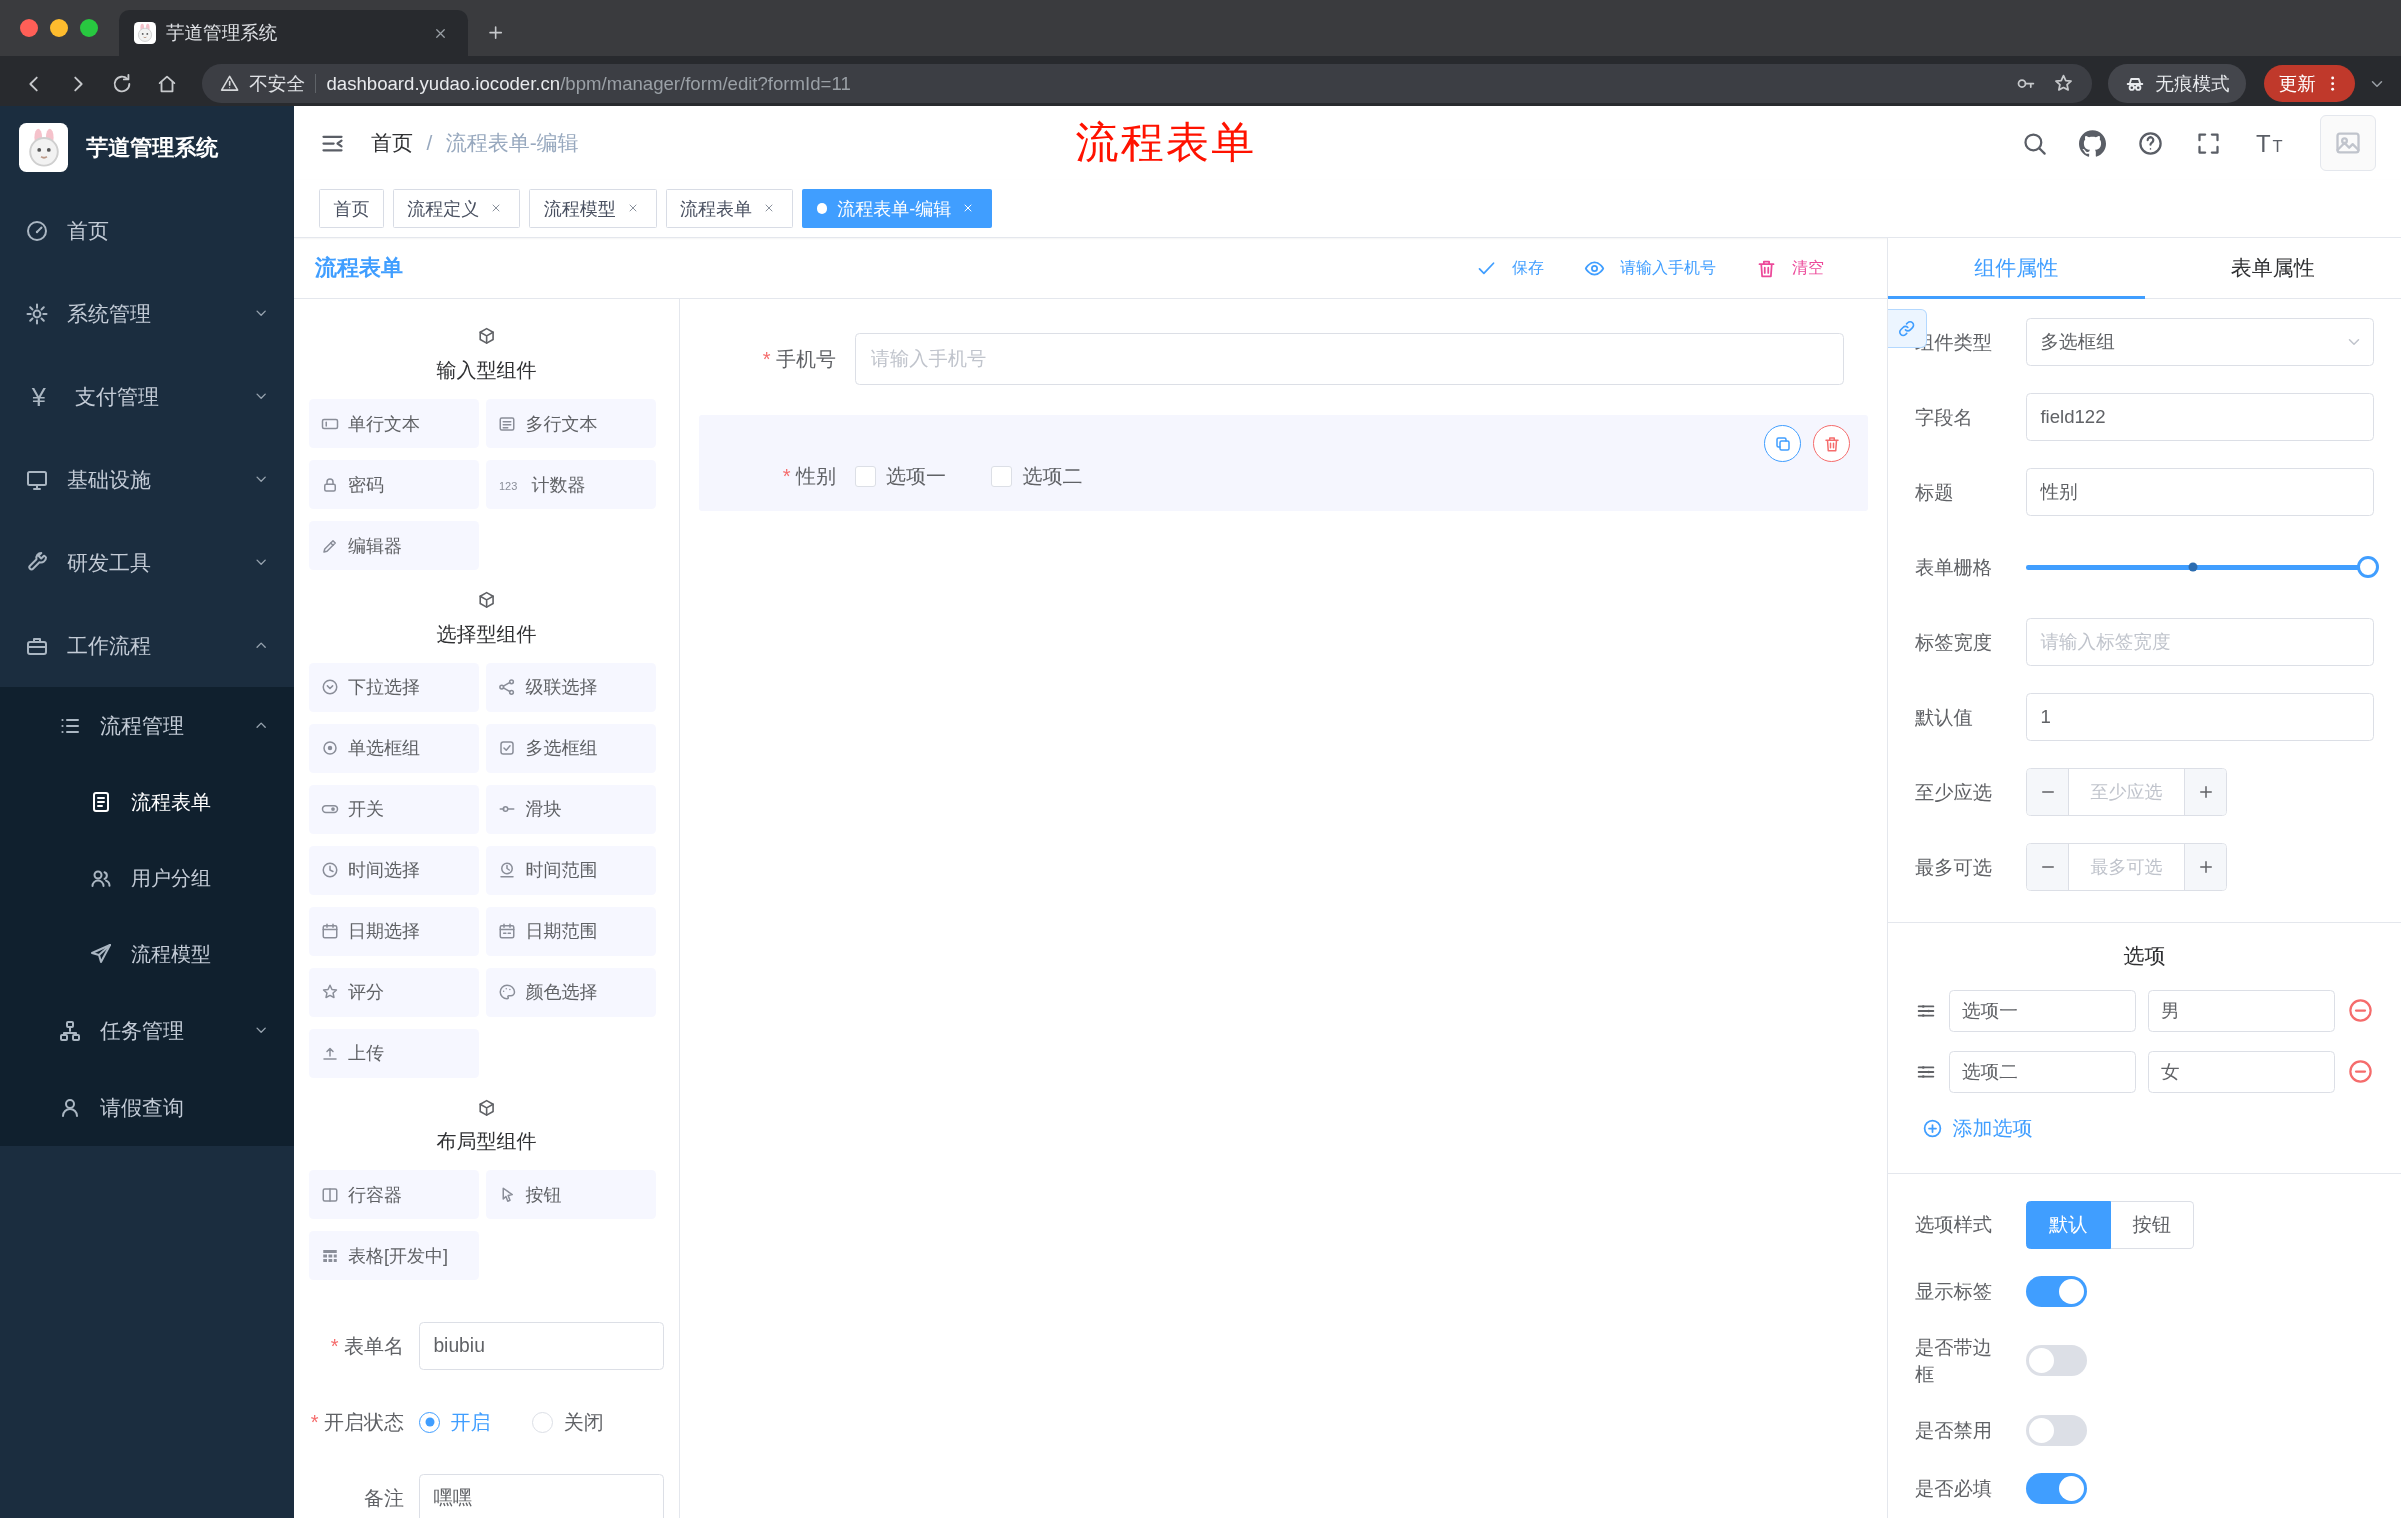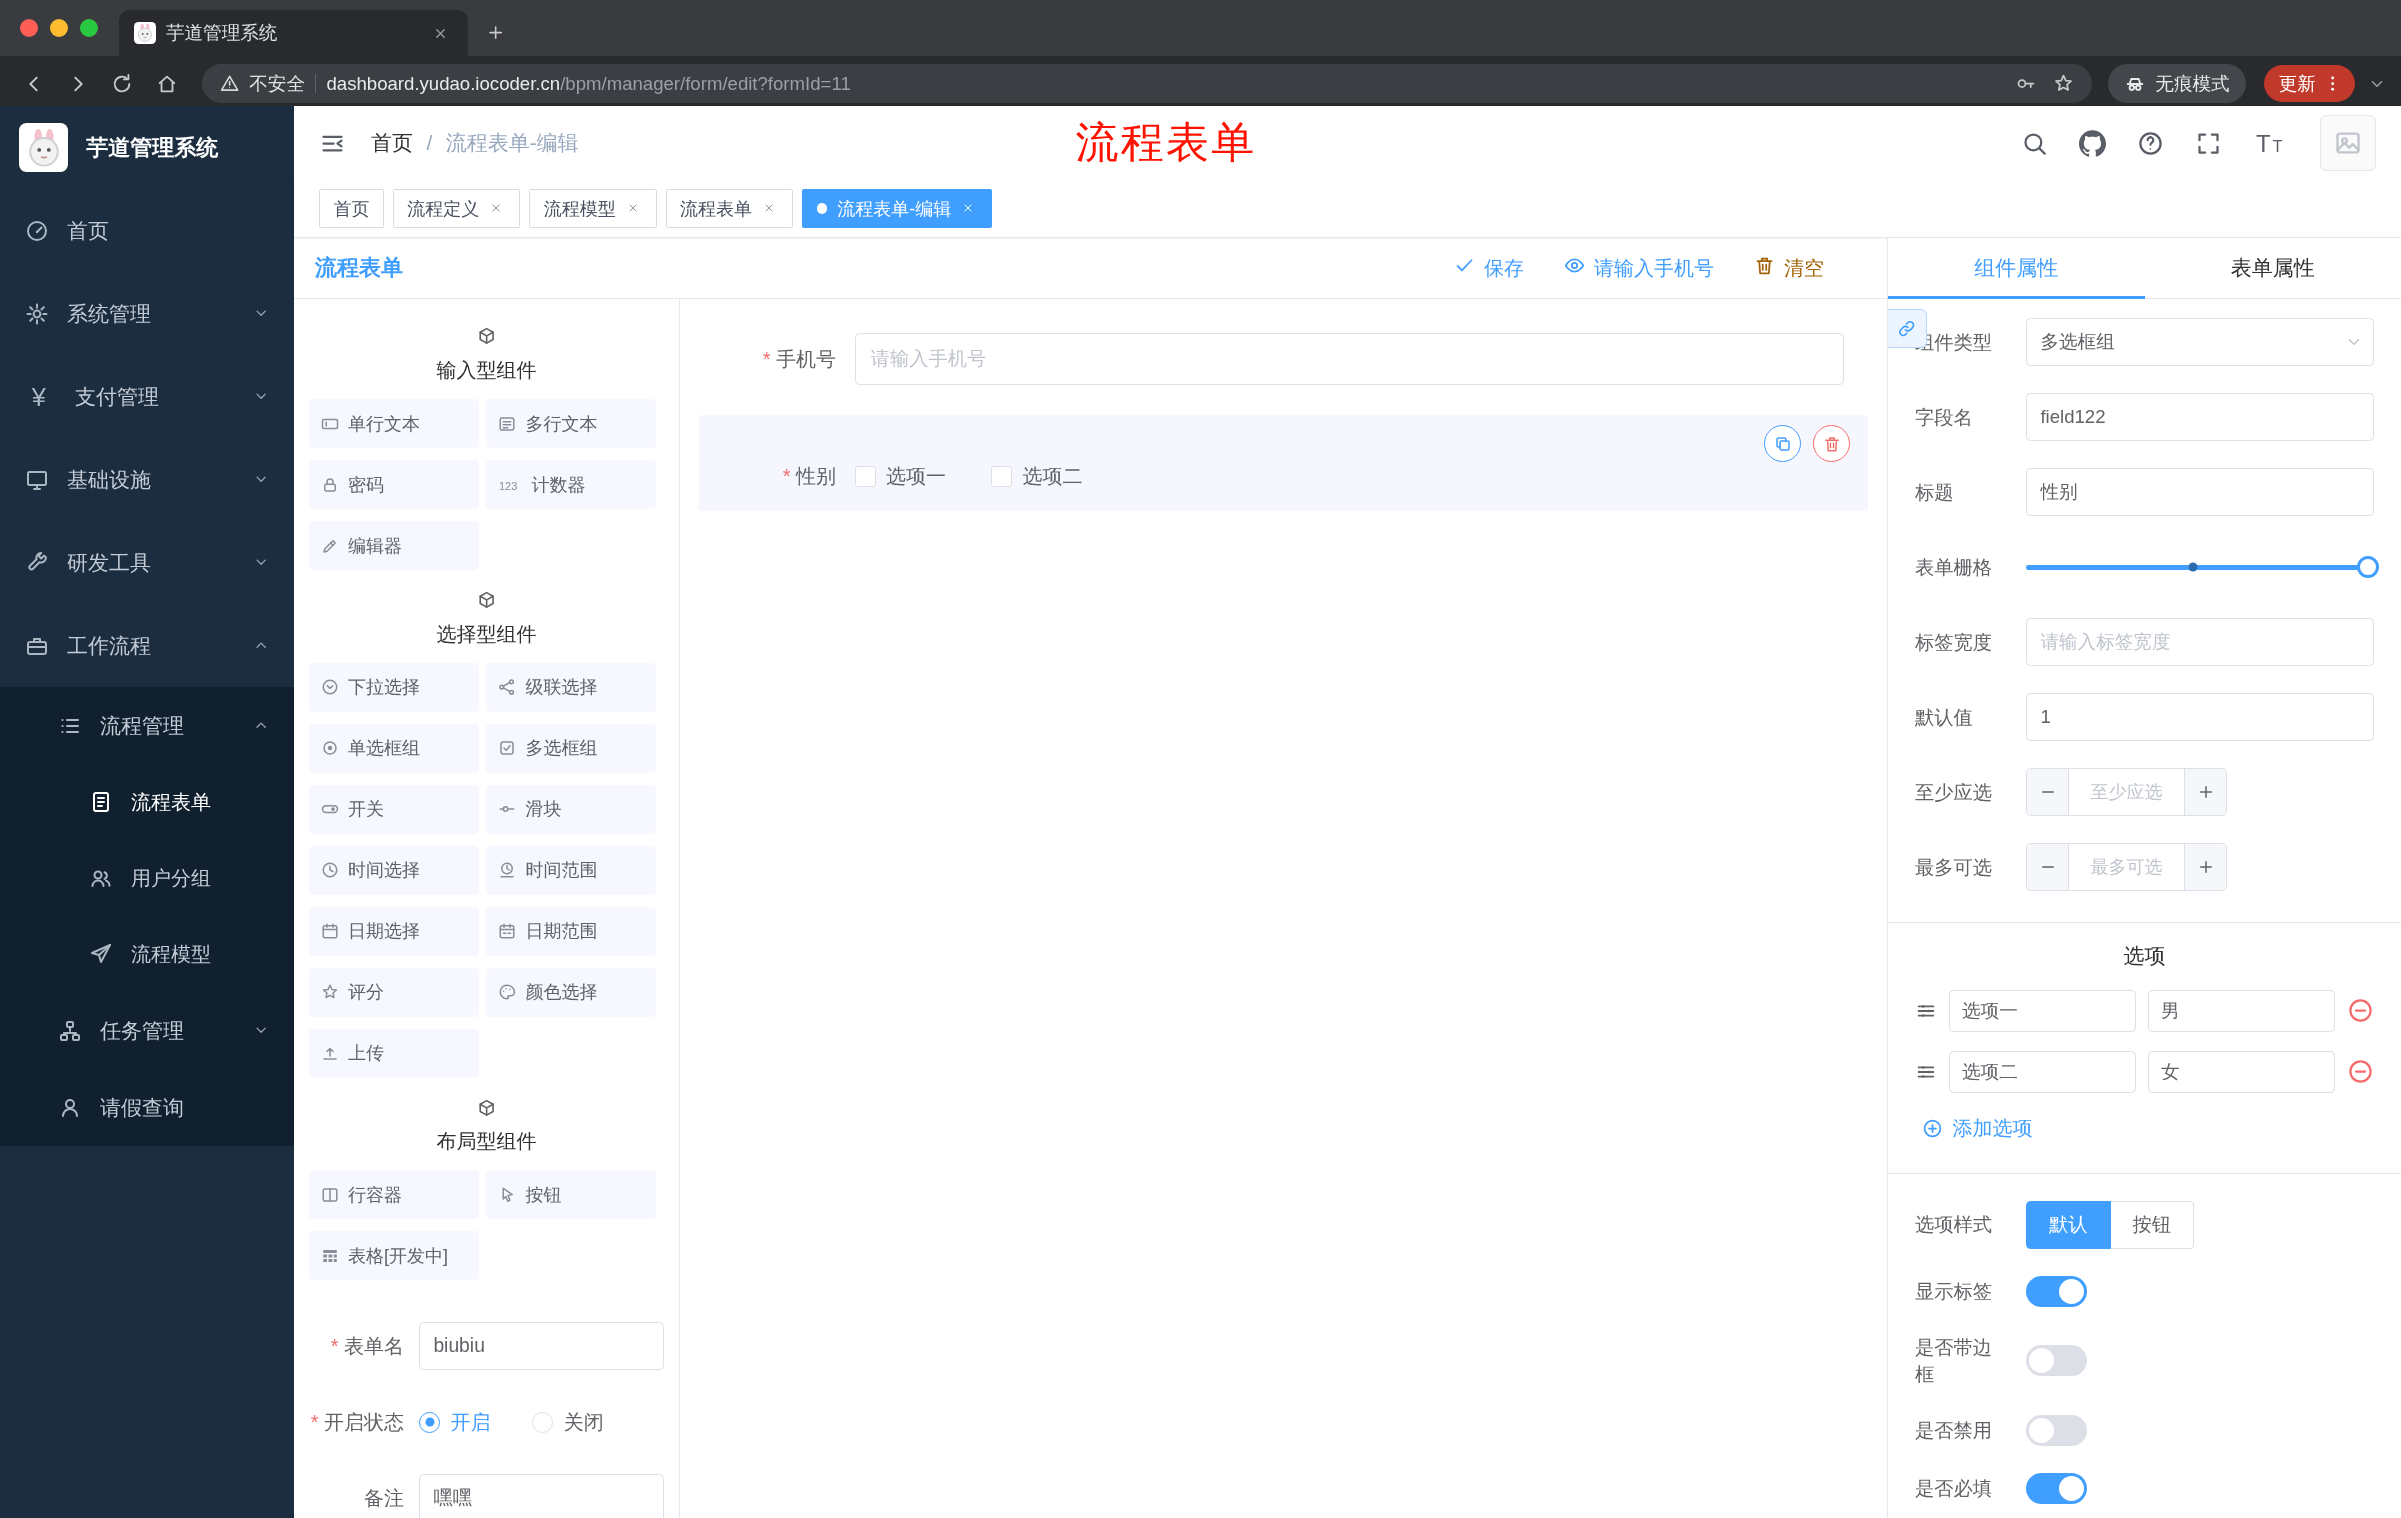--- a/index.html
+++ b/index.html
@@ -63,23 +63,23 @@
   .tag.active{background:#409eff;border-color:#409eff;color:#fff;}
   .tag.active::before{content:"";width:10.4px;height:10.4px;background:#fff;border-radius:50%;margin-right:3px;}
   .tag.active .tx{color:#fff;}
 
   
   .workspace{flex:1;display:flex;min-height:0;}
   .left-zone{flex:1;display:flex;flex-direction:column;min-width:0;}
   .dbar{height:61px;display:flex;align-items:center;padding:0 21px;border-bottom:0.7px solid #e4e7ed;flex:none;}
   .dtitle{color:#409eff;font-size:22px;font-weight:600;}
   .dactions{margin-left:auto;display:flex;align-items:center;gap:40px;padding-right:42px;}
-  .daction{display:flex;align-items:flex-start;gap:9px;font-size:20px;color:#409eff;cursor:pointer;}
+  .daction{display:flex;align-items:flex-start;gap:15px;font-size:16px;color:#409eff;cursor:pointer;}
   .daction .ic{font-size:21px;}
-  .daction.danger{color:#a16207;}
+  .daction.danger{color:#ec4899;}
   .dbody{flex:1;display:flex;min-height:0;}
 
   
   .cpanel{width:386px;border-right:0.7px solid #e4e7ed;padding:7.4px 15px 0;overflow:hidden;flex:none;}
   .cg-title{display:flex;align-items:center;gap:10.4px;font-size:20px;color:#303133;margin:21px 0 3px;flex-direction:column;}
   .cg-title .ic{font-size:19.3px;color:#606266;}
   .cgrid{display:flex;flex-wrap:wrap;}
   .citem{width:170px;height:49px;margin:12px 7.4px 0 0;background:#f6f7ff;border-radius:4.5px;display:flex;align-items:center;gap:9px;padding:0 12px;font-size:18px;color:#606266;cursor:move;white-space:nowrap;}
   .citem .ic{font-size:18px;color:#8a8e99;flex:none;}
   .meta{margin-top:42px;}

